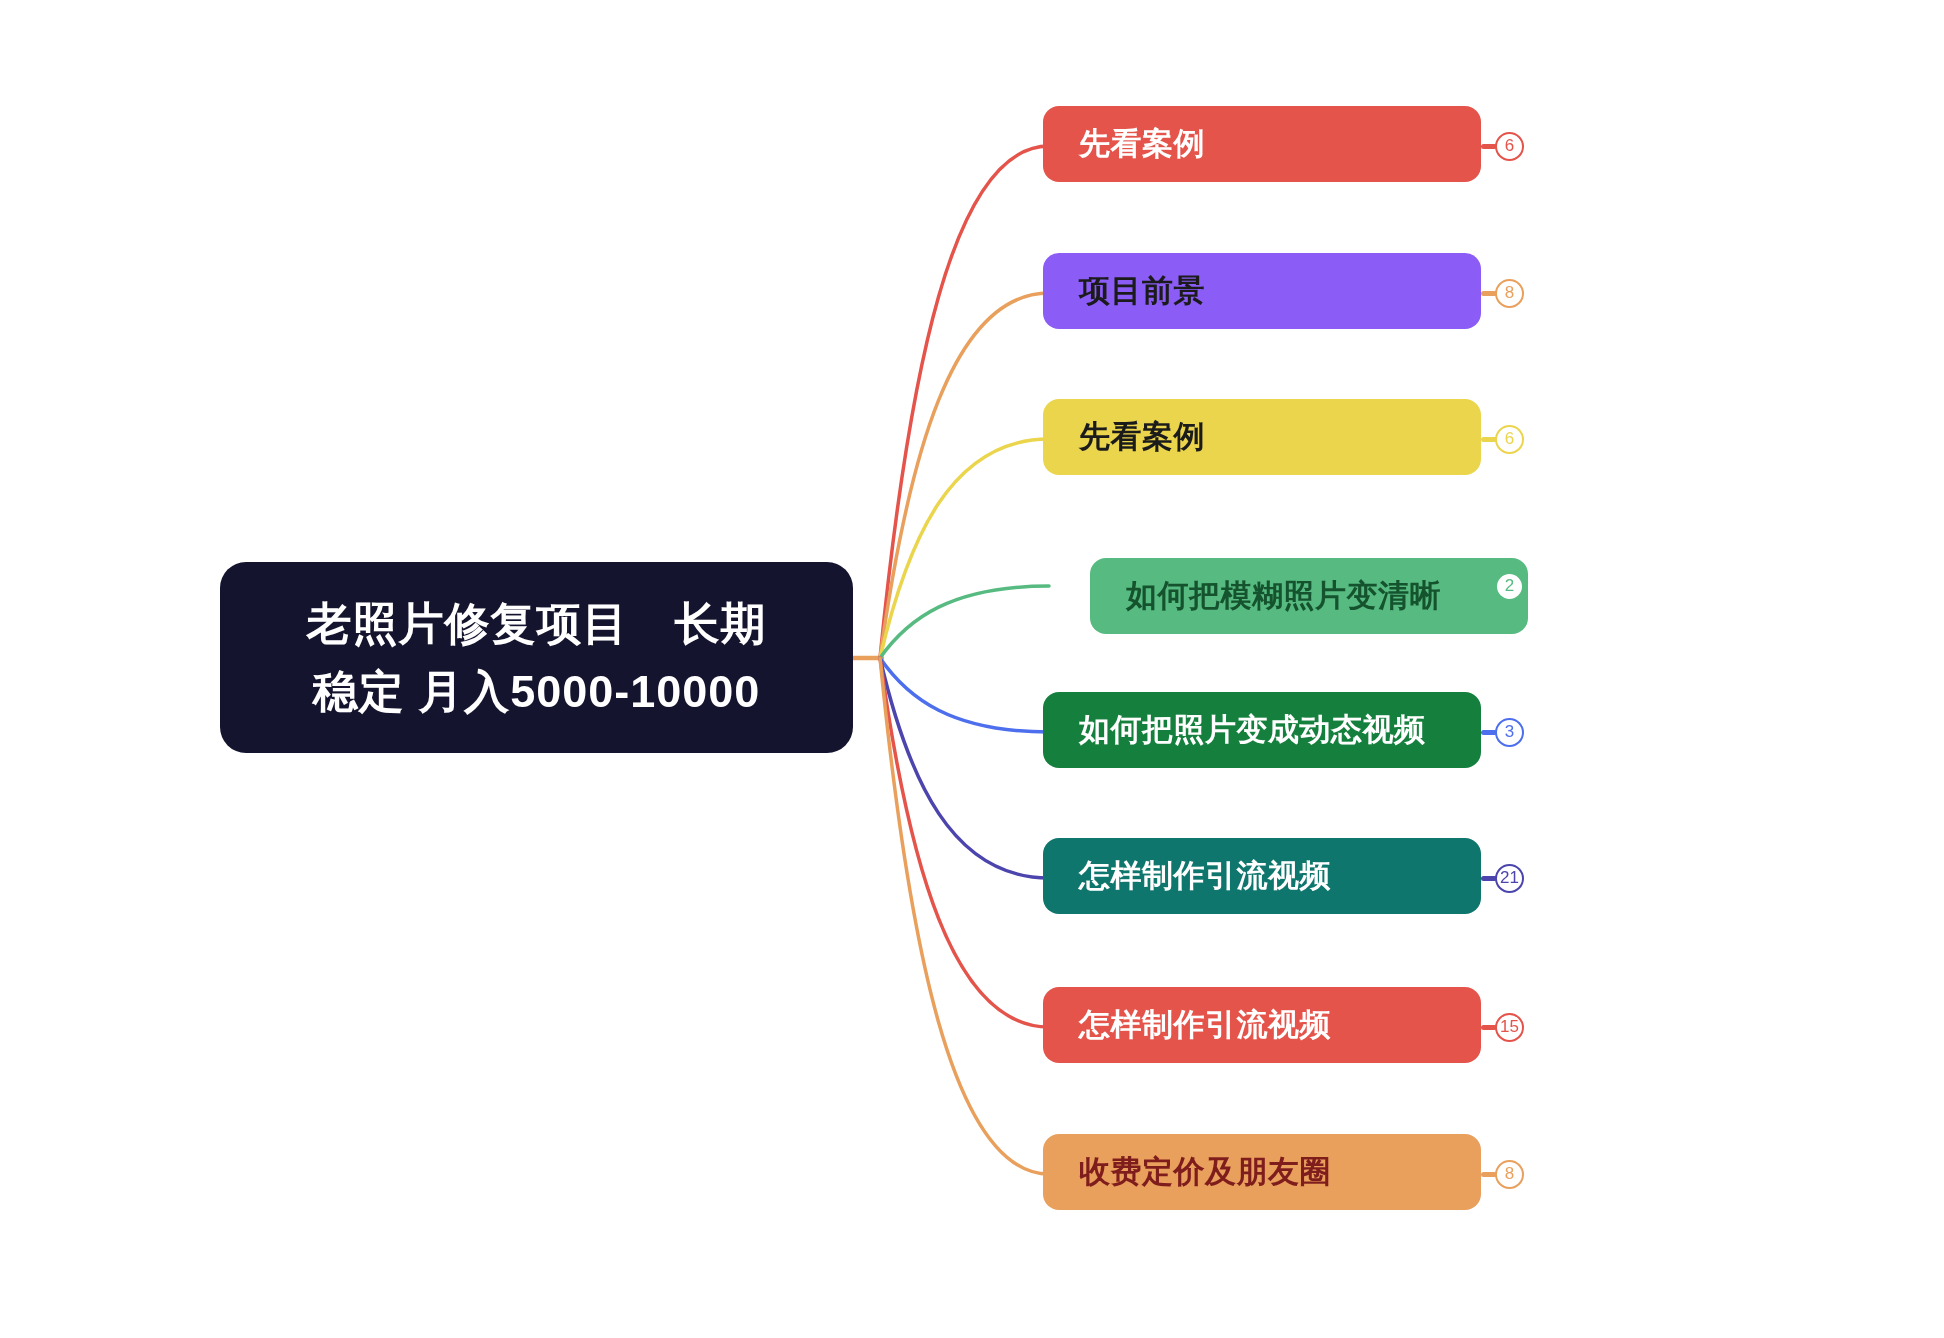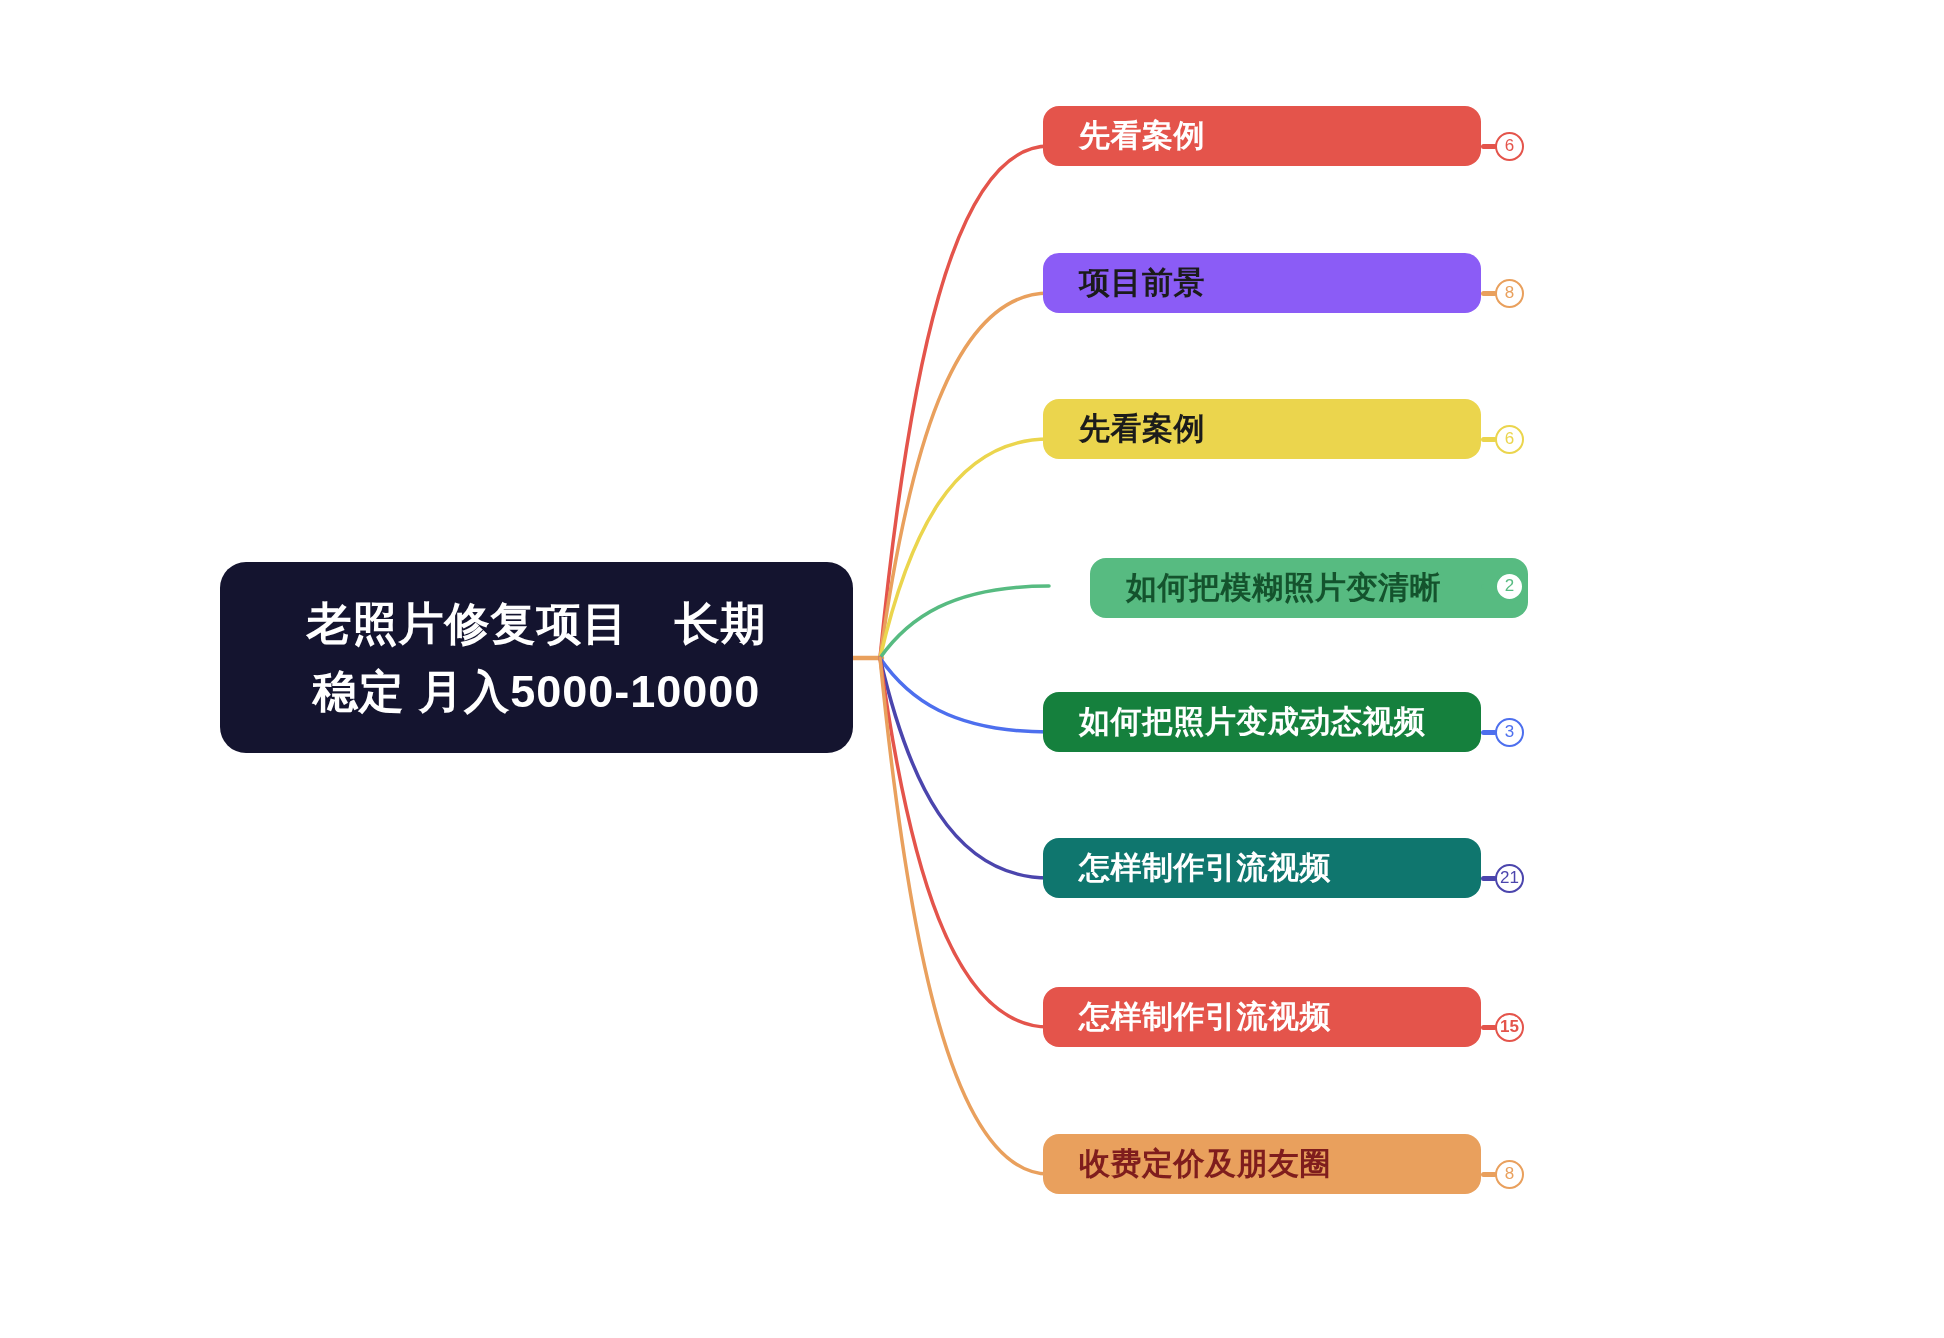--- a/index.html
+++ b/index.html
@@ -7,21 +7,21 @@
     position:relative;width:1944px;height:1338px;background:#ffffff;overflow:hidden;
     font-family:"Liberation Sans","DejaVu Sans",sans-serif;
   }
   #edges{position:absolute;left:0;top:0;pointer-events:none;}
   .root-node{
     position:absolute;left:220px;top:562px;width:633px;height:191px;
     border-radius:26px;display:flex;flex-direction:column;align-items:center;justify-content:center;
     text-align:left;font-weight:bold;font-size:45px;line-height:1.5;letter-spacing:1px;
   }
   .branch{
-    position:absolute;left:1043px;width:438px;height:60px;border-radius:16px;
+    position:absolute;left:1043px;width:438px;height:76px;border-radius:16px;
     display:flex;align-items:center;padding-left:36px;box-sizing:border-box;
     font-weight:bold;font-size:31px;letter-spacing:0.5px;
   }
   .badge-stub{position:absolute;height:5px;border-radius:3px;}
   .count-badge{
     position:absolute;width:29px;height:29px;box-sizing:border-box;border-radius:50%;
     background:#ffffff;border:2.5px solid #999;
     display:flex;align-items:center;justify-content:center;
     font-size:17px;font-weight:normal;
   }
@@ -87,21 +87,21 @@
         <span>怎样制作引流视频</span>
       </div>
       <div class="badge-stub" style="left: 1481px; top: 875.5px; width: 16px; background: rgb(75, 69, 173);"></div>
       <div class="count-badge" style="left: 1495px; top: 863.5px; border-color: rgb(75, 69, 173); color: rgb(75, 69, 173);">
         <span>21</span>
       </div>
       <div class="branch" style="top: 987px; background: rgb(228, 84, 75); color: rgb(255, 255, 255);">
         <span>怎样制作引流视频</span>
       </div>
       <div class="badge-stub" style="left: 1481px; top: 1024.5px; width: 16px; background: rgb(228, 84, 75);"></div>
-      <div class="count-badge" style="left: 1495px; top: 1012.5px; border-color: rgb(228, 84, 75); color: rgb(228, 84, 75); font-weight: bold;">
+      <div class="count-badge" style="left: 1495px; top: 1012.5px; border-color: rgb(228, 84, 75); color: rgb(228, 84, 75);">
         <span>15</span>
       </div>
       <div class="branch" style="top: 1134px; background: rgb(233, 160, 93); color: #7f1d1d;">
         <span>收费定价及朋友圈</span>
       </div>
       <div class="badge-stub" style="left: 1481px; top: 1171.5px; width: 16px; background: rgb(233, 160, 93);"></div>
       <div class="count-badge" style="left: 1495px; top: 1159.5px; border-color: rgb(233, 160, 93); color: rgb(233, 160, 93);">
         <span>8</span>
       </div>
     </div>

